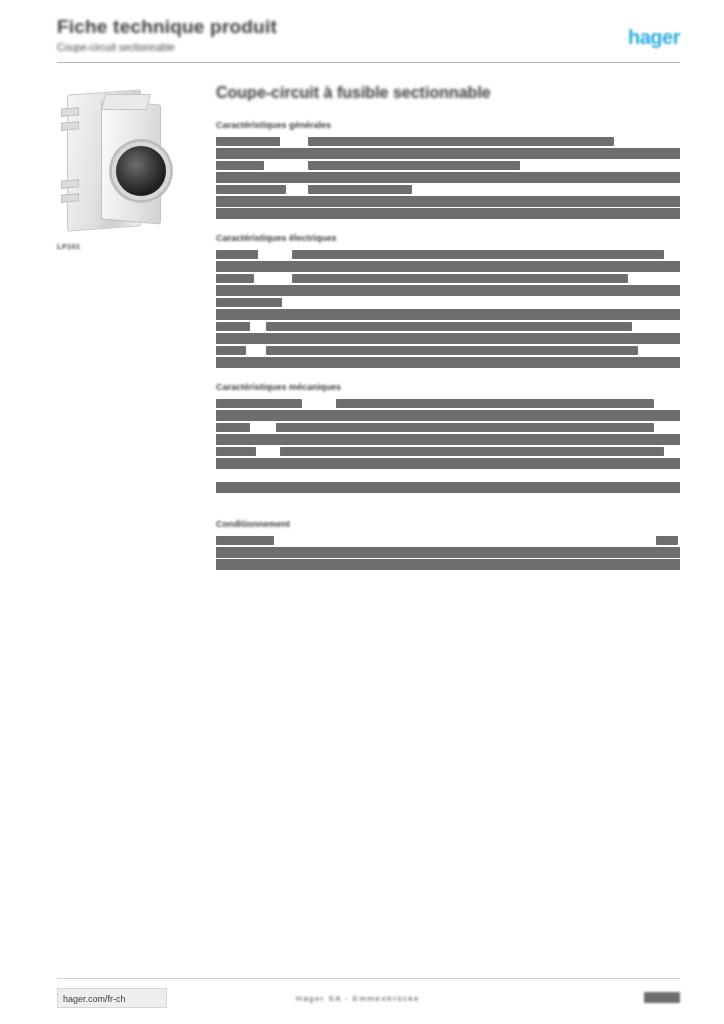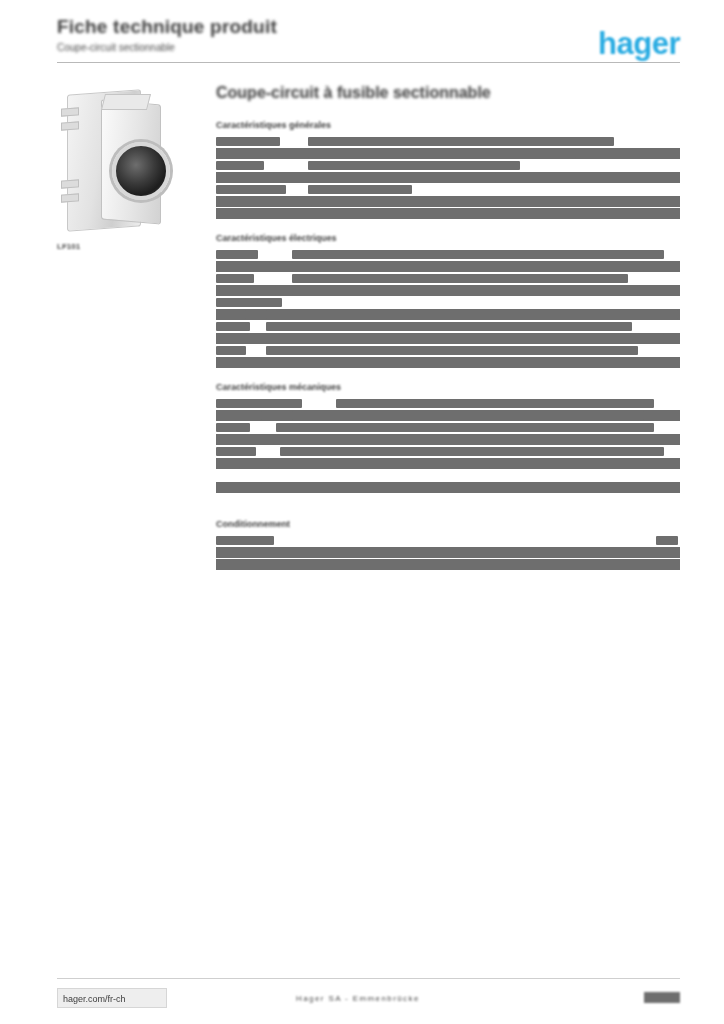--- a/index.html
+++ b/index.html
@@ -54,21 +54,21 @@
     left: 57px;
     top: 62px;
     width: 623px;
     height: 1px;
     background: #b9b9b9;
   }
   .brand {
     position: absolute;
     right: 44px;
     top: 26px;
-    font-size: 31px;
+    font-size: 20px;
     font-weight: bold;
     color: #2aace2;
     letter-spacing: -0.5px;
     filter: blur(0.9px);
   }
 
   
   .product-figure {
     position: absolute;
     left: 57px;

